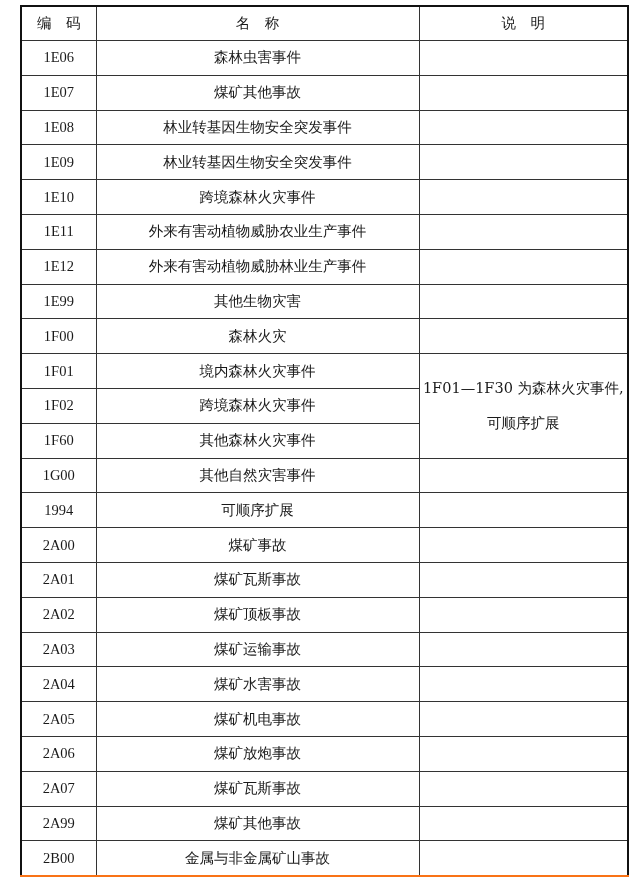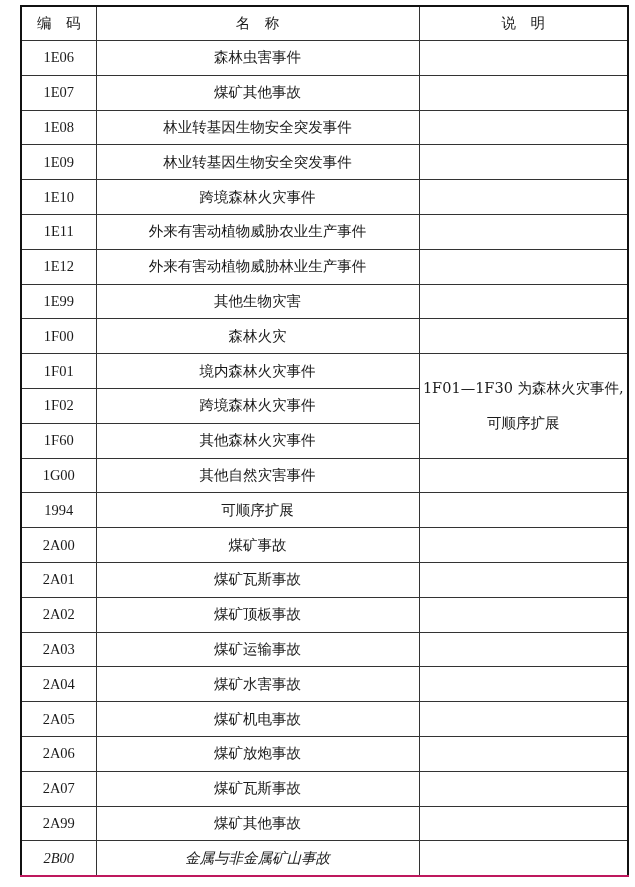--- a/index.html
+++ b/index.html
@@ -13,21 +13,21 @@
   table.code-table td, table.code-table th {
     border: 1px solid #333; height: 33.8px; padding: 0;
     font-size: 14.5px; font-weight: normal; text-align: center; vertical-align: middle;
   }
   table.code-table th { height: 33px; letter-spacing: 0; }
   col.c-code { width: 75px; }
   col.c-name { width: 323px; }
   col.c-note { width: 209px; }
   td.code { font-family: "Liberation Serif", "DejaVu Serif", serif; font-size: 15px; }
   td.note { text-align: left; padding: 0 8px 0 10px; line-height: 35px; font-size: 14.5px; }
-  tr:last-child td { border-bottom: 2px solid #be185d; font-style: italic; }
+  tr:last-child td { border-bottom: 2px solid #f97316; }
 </style>
 </head>
 <body>
 
 <table class="code-table">
   <colgroup>
     <col class="c-code">
       <col class="c-name">
       <col class="c-note">
   </colgroup>

